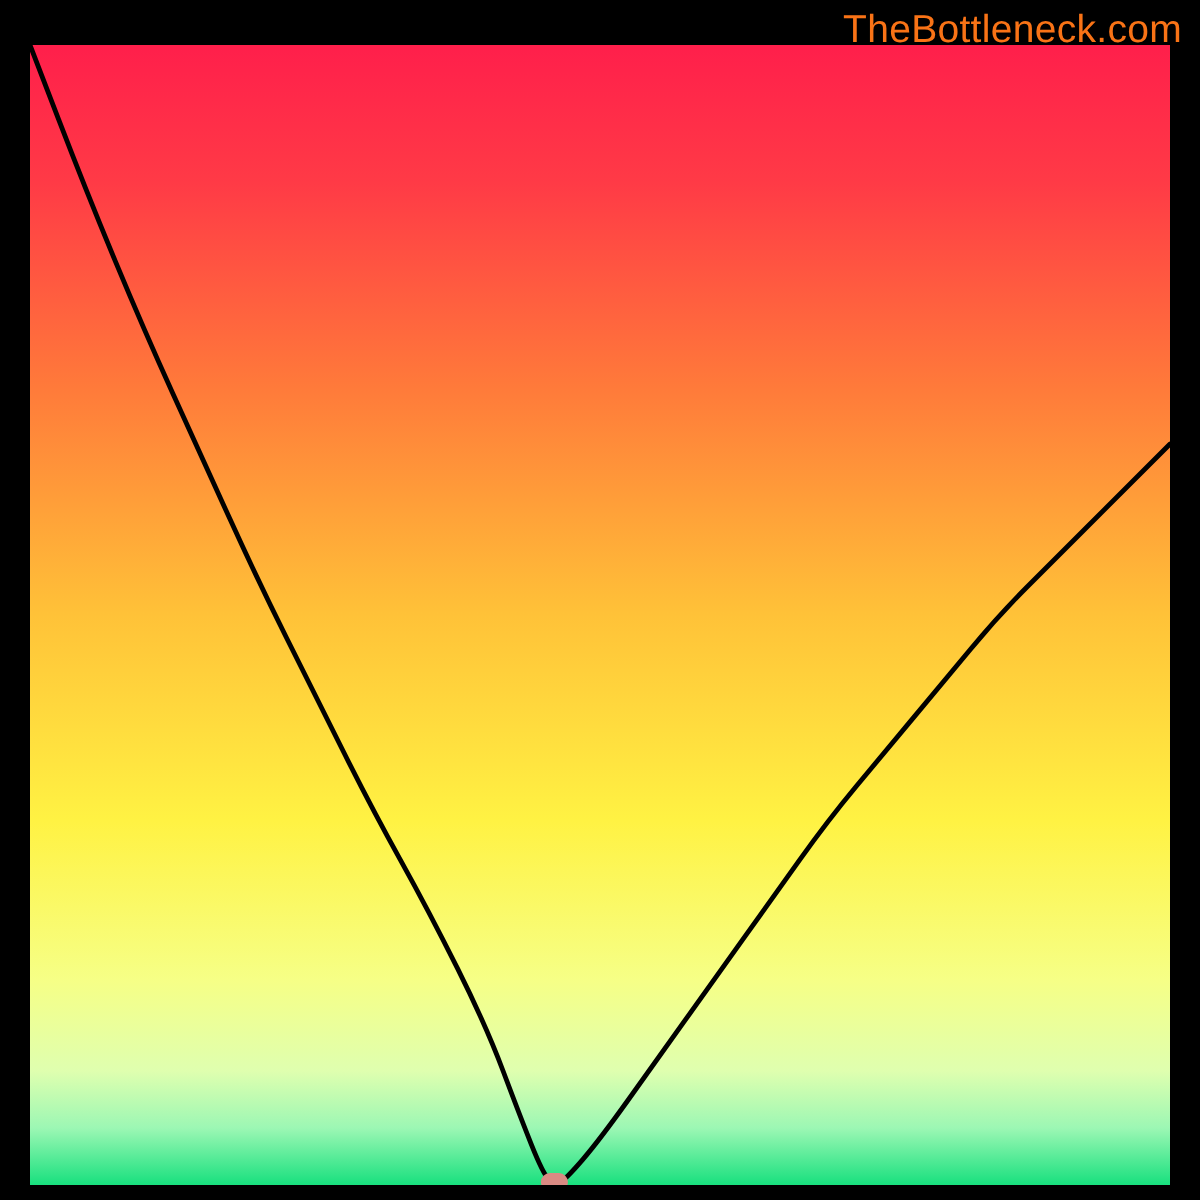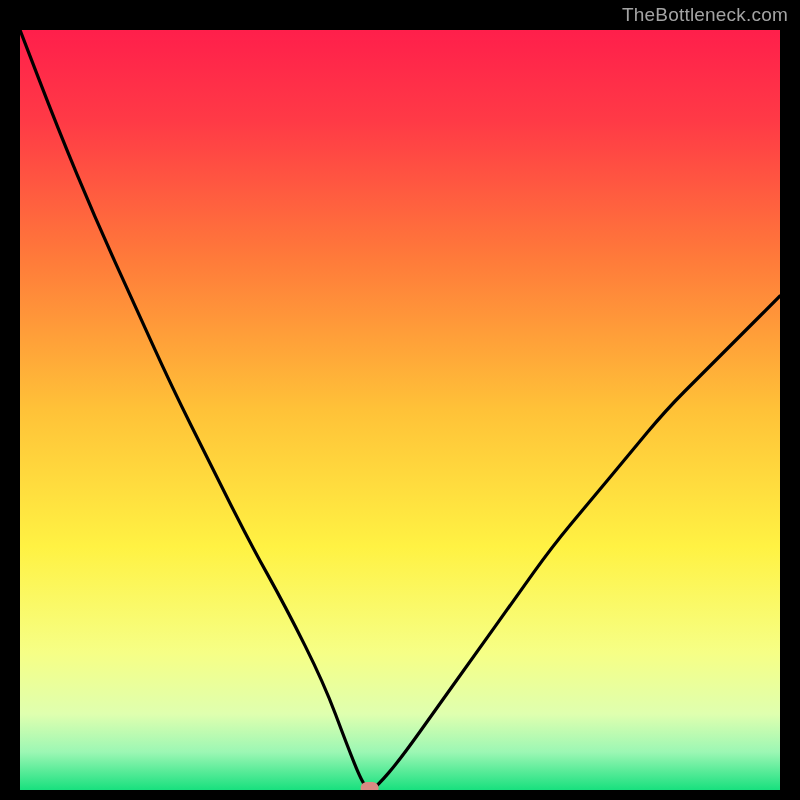--- a/index.html
+++ b/index.html
@@ -14,22 +14,22 @@
   .frame {
     position: relative;
     width: 800px;
     height: 800px;
     background: #000;
   }
   .watermark {
     position: absolute;
     top: 4px;
     right: 12px;
-    color: #a3a3a3;
-    font-size: 19px;
+    color: #f97316;
+    font-size: 26px;
     font-weight: 500;
     letter-spacing: 0.2px;
     user-select: none;
   }
   .plot {
     position: absolute;
     left: 20px;
     top: 30px;
     width: 760px;
     height: 760px;

